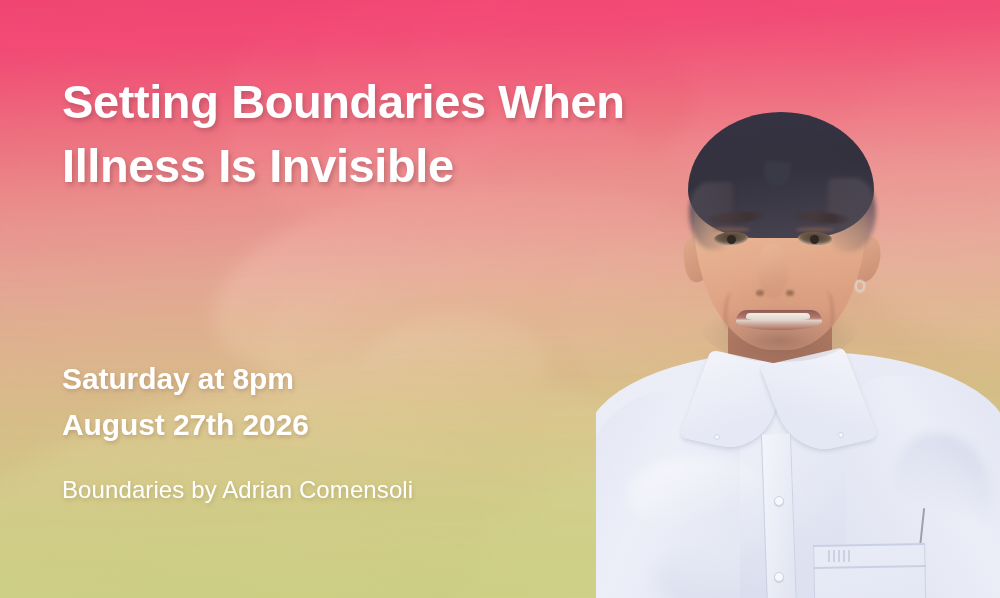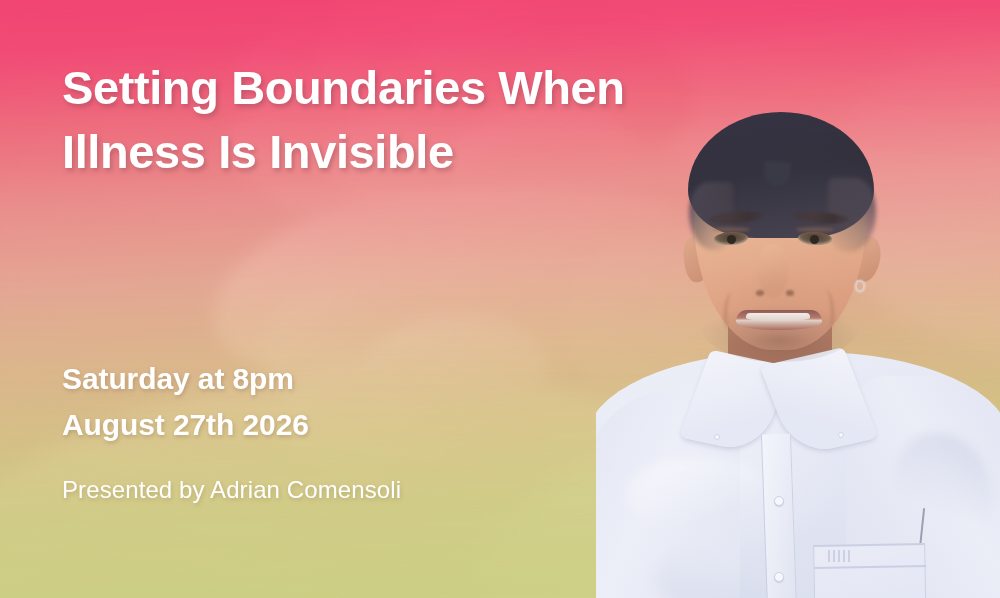--- a/index.html
+++ b/index.html
@@ -401,21 +401,21 @@
     position:absolute; left:322px; top:404px;
     width:2px; height:98px;
     background:rgba(70,66,96,.45);
     transform:rotate(6deg);
     filter:blur(.6px);
   }
 
   
   .txt { position:absolute; left:62px; color:#fff; }
   .title {
-    top:56px;
+    top:70px;
     width:680px;
     font-size:47px;
     font-weight:bold;
     line-height:1.36;
     letter-spacing:-0.4px;
     text-shadow:2px 3px 5px rgba(120,60,70,.38);
   }
   .datetime {
     top:356px;
     width:560px;
@@ -523,15 +523,15 @@
   <div class="txt title">
     <div>Setting Boundaries When</div>
     <div>Illness Is Invisible</div>
   </div>
 
   <div class="txt datetime">
     <div>Saturday at 8pm</div>
     <div>August 27th 2026</div>
   </div>
 
-  <div class="txt presenter">Presented by Adrian Comensoli</div>
+  <div class="txt presenter">Boundaries by Adrian Comensoli</div>
 
 </div>
 
 </body></html>

